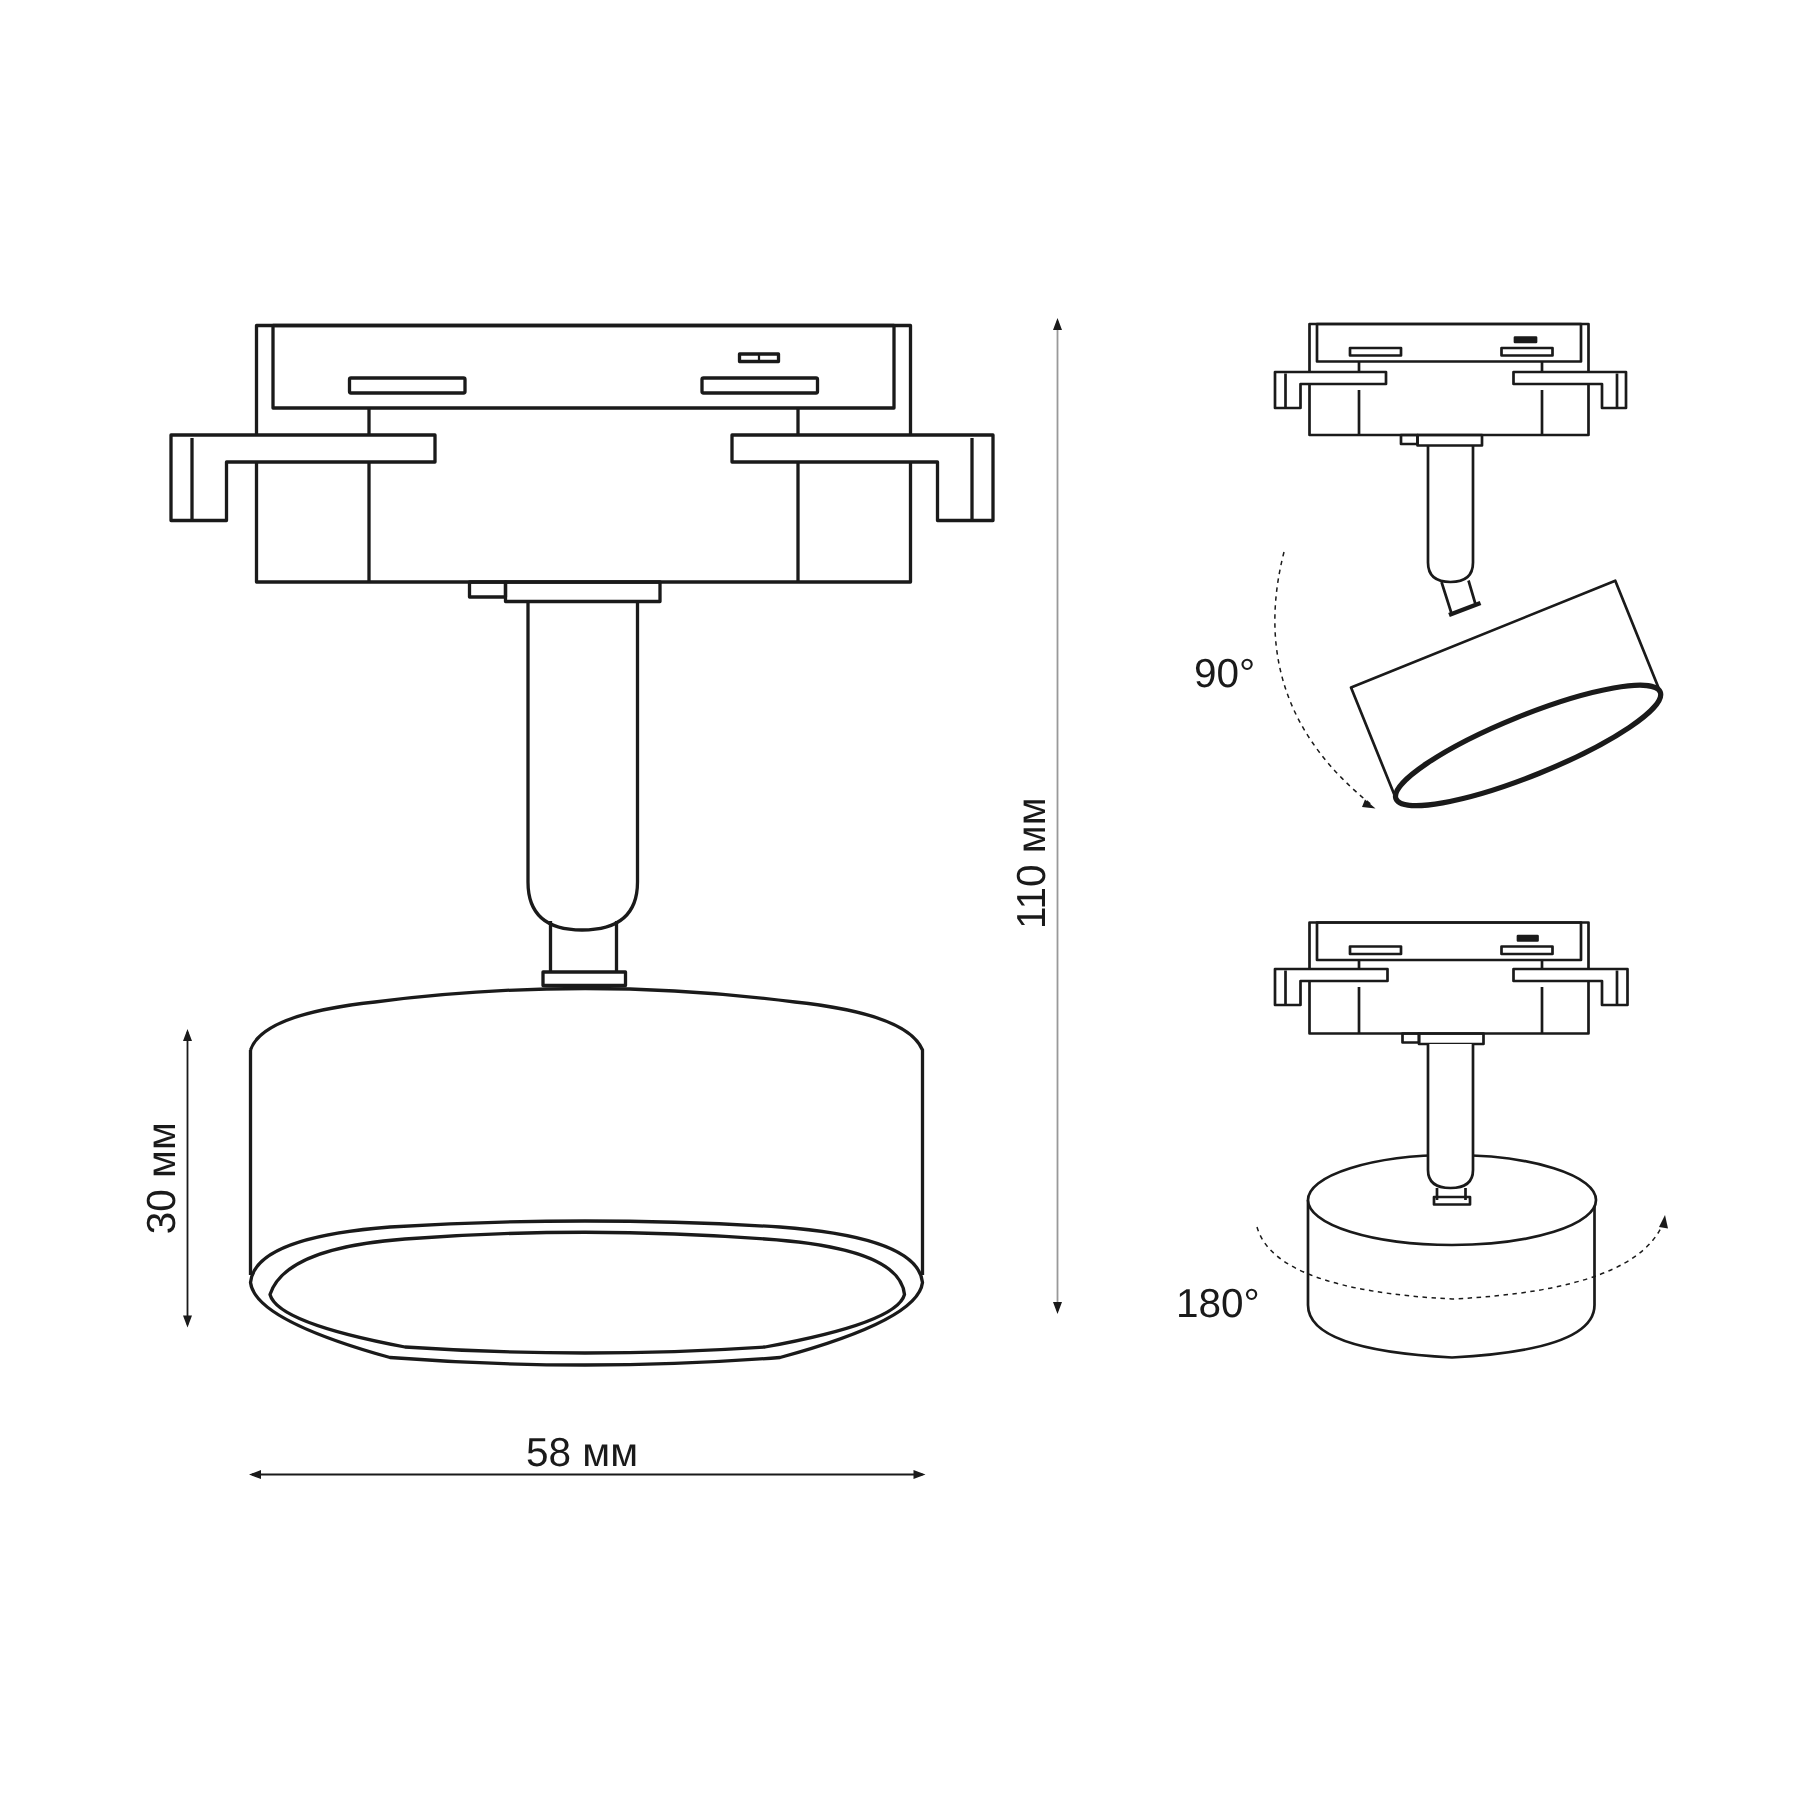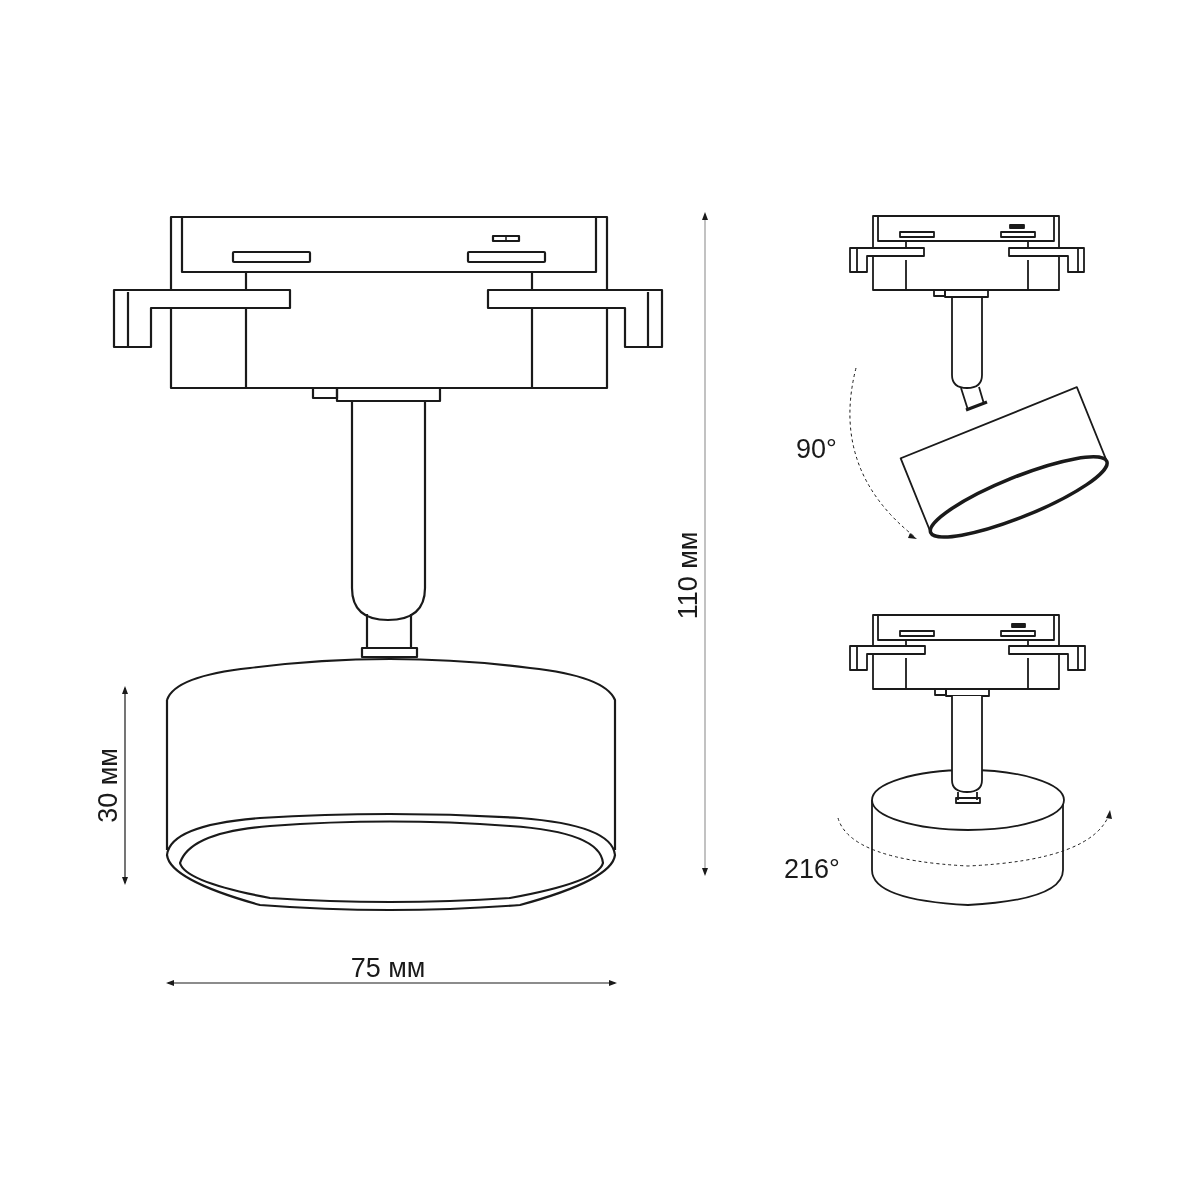--- a/index.html
+++ b/index.html
@@ -109,15 +109,15 @@
       <rect x="956" y="798" width="24" height="5"></rect>
 
       <path d="M838 818 Q850 860 968 866 Q1095 860 1110 812" stroke-width="1" stroke-dasharray="3 3"></path>
       <path d="M1106 818 L1110 810 L1112 819 Z" fill="#1a1a1a" stroke="none"></path>
     </g>
   </g>
 </svg>
 
 <div class="lbl rot" style="left:633px; top:562px; width:110px; text-align:center;">110 мм</div>
 <div class="lbl rot" style="left:58px; top:772px; width:100px; text-align:center;">30 мм</div>
-<div class="lbl" style="left:328px; top:955px; width:120px; text-align:center;">75 мм</div>
+<div class="lbl" style="left:328px; top:955px; width:120px; text-align:center;">58 мм</div>
 <div class="lbl" style="left:784px; top:436px;margin-left:12px;">90°</div>
-<div class="lbl" style="left:784px; top:856px;">216°</div>
+<div class="lbl" style="left:784px; top:856px;">180°</div>
 
 </body></html>

